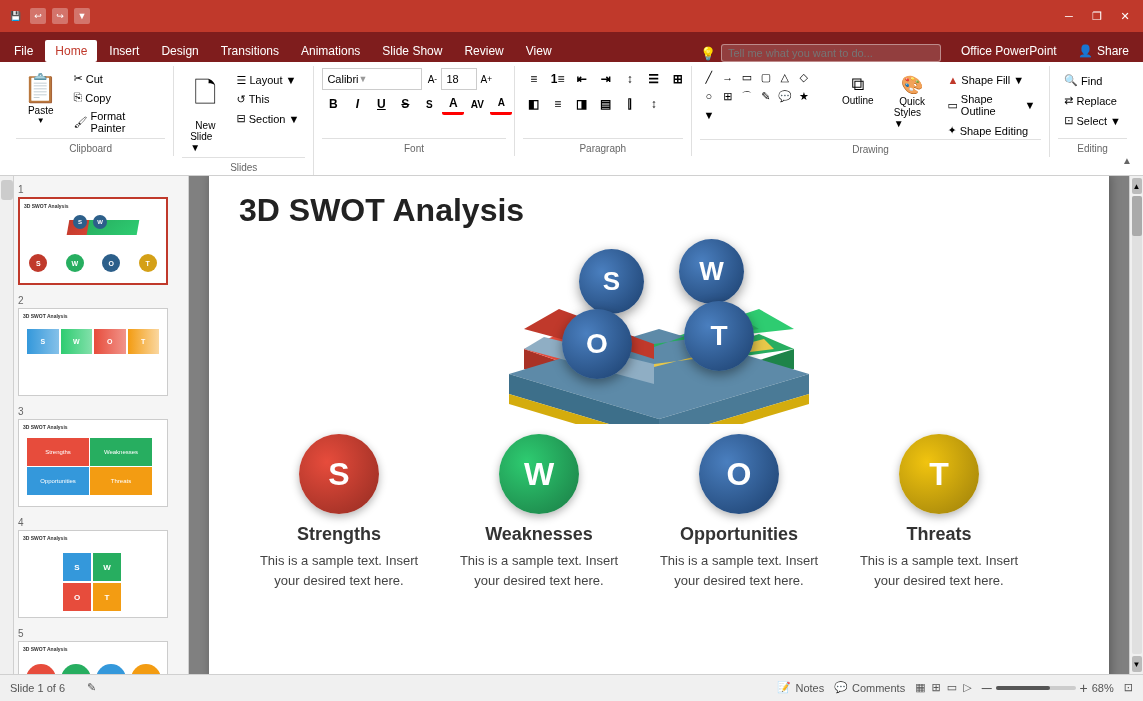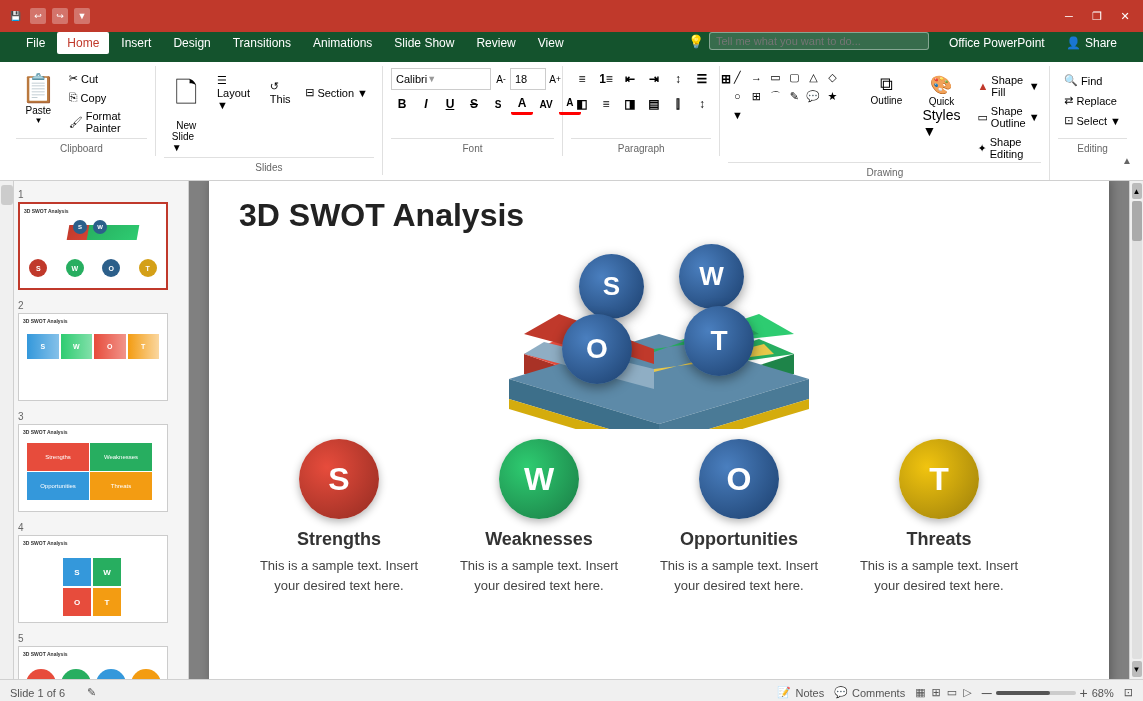--- a/index.html
+++ b/index.html
@@ -8,21 +8,21 @@
     
     .title-bar { background: #c0392b; height: 32px; display: flex; align-items: center; justify-content: space-between; padding: 0 8px; color: white; }
     .title-bar-left { display: flex; align-items: center; gap: 6px; }
     .title-bar-center { font-size: 13px; font-weight: 400; color: white; position: absolute; left: 50%; transform: translateX(-50%); }
     .title-bar-right { display: flex; align-items: center; gap: 8px; font-size: 11px; margin-left: auto; }
     .tb-icon { width: 16px; height: 16px; background: rgba(255,255,255,0.3); border-radius: 2px; display: inline-flex; align-items: center; justify-content: center; font-size: 9px; color: white; cursor: pointer; }
     .tb-icon.save { background: transparent; }
     .win-btn { width: 20px; height: 20px; display: inline-flex; align-items: center; justify-content: center; cursor: pointer; font-size: 11px; }
 
     
-    .menu-bar { background: #14532d; height: 30px; display: flex; align-items: flex-start; padding: 0 16px; gap: 2px; }
+    .menu-bar { background: #7f1d1d; height: 30px; display: flex; align-items: flex-end; padding: 0 4px; gap: 2px; }
     .menu-item { color: white; padding: 4px 10px; border-radius: 2px; cursor: pointer; font-size: 12px; }
     .menu-item.active { background: white; color: #c0392b; }
 
     
     .ribbon { background: #fff; border-bottom: 1px solid #d0d0d0; padding: 4px 8px 0 8px; min-height: 110px; }
     .ribbon-groups { display: flex; align-items: flex-start; gap: 0; }
     .ribbon-group { display: flex; flex-direction: column; align-items: flex-start; padding: 2px 8px; border-right: 1px solid #e0e0e0; min-height: 90px; }
     .ribbon-group:last-child { border-right: none; }
     .ribbon-group-label { font-size: 10px; color: #666; margin-top: auto; padding-top: 4px; width: 100%; text-align: center; border-top: 1px solid #e0e0e0; }
     .r-btn-sm { display: flex; align-items: center; gap: 3px; padding: 2px 6px; border-radius: 3px; cursor: pointer; font-size: 11px; }
@@ -135,21 +135,21 @@
       <div class="ribbon-group-label">Clipboard</div>
     </div>
 
     <div class="ribbon-group">
       <div style="display:flex;gap:2px;flex:1;align-items:flex-start;">
         <div class="r-btn-lg">
           <div class="icon">🗋</div>
           <div class="label">New</div>
           <div class="label">Slide ▼</div>
         </div>
-        <div style="display:flex;flex-direction:row;gap:2px;justify-content:center;margin-top:4px;">
+        <div style="display:flex;flex-direction:column;gap:2px;justify-content:center;margin-top:4px;">
           <div class="r-btn-sm">☰ Layout ▼</div>
           <div class="r-btn-sm">↺ This</div>
           <div class="r-btn-sm">⊟ <span>Section</span> ▼</div>
         </div>
       </div>
       <div class="ribbon-group-label">Slides</div>
     </div>
 
     <div class="ribbon-group" style="min-width:180px;">
       <div style="display:flex;gap:2px;margin-bottom:3px;align-items:center;">
@@ -221,21 +221,21 @@
         </div>
 
         <div class="arrange-btn" style="margin-top:4px;">
           <div style="font-size:18px;">⧉</div>
           <div style="font-size:10px;">Outline</div>
         </div>
 
         <div class="arrange-btn" style="margin-top:4px;">
           <div style="font-size:18px;">🎨</div>
           <div style="font-size:10px;">Quick</div>
-          <div style="font-size:14px;">Styles ▼</div>
+          <div style="font-size:10px;">Styles ▼</div>
         </div>
 
         <div style="display:flex;flex-direction:column;gap:3px;margin-top:4px;">
           <div class="r-btn-sm">
             <span style="color:#c0392b;">▲</span> <span>Shape Fill</span> ▼
           </div>
           <div class="r-btn-sm">
             <span>▭</span> <span>Shape Outline</span> ▼
           </div>
           <div class="r-btn-sm">

